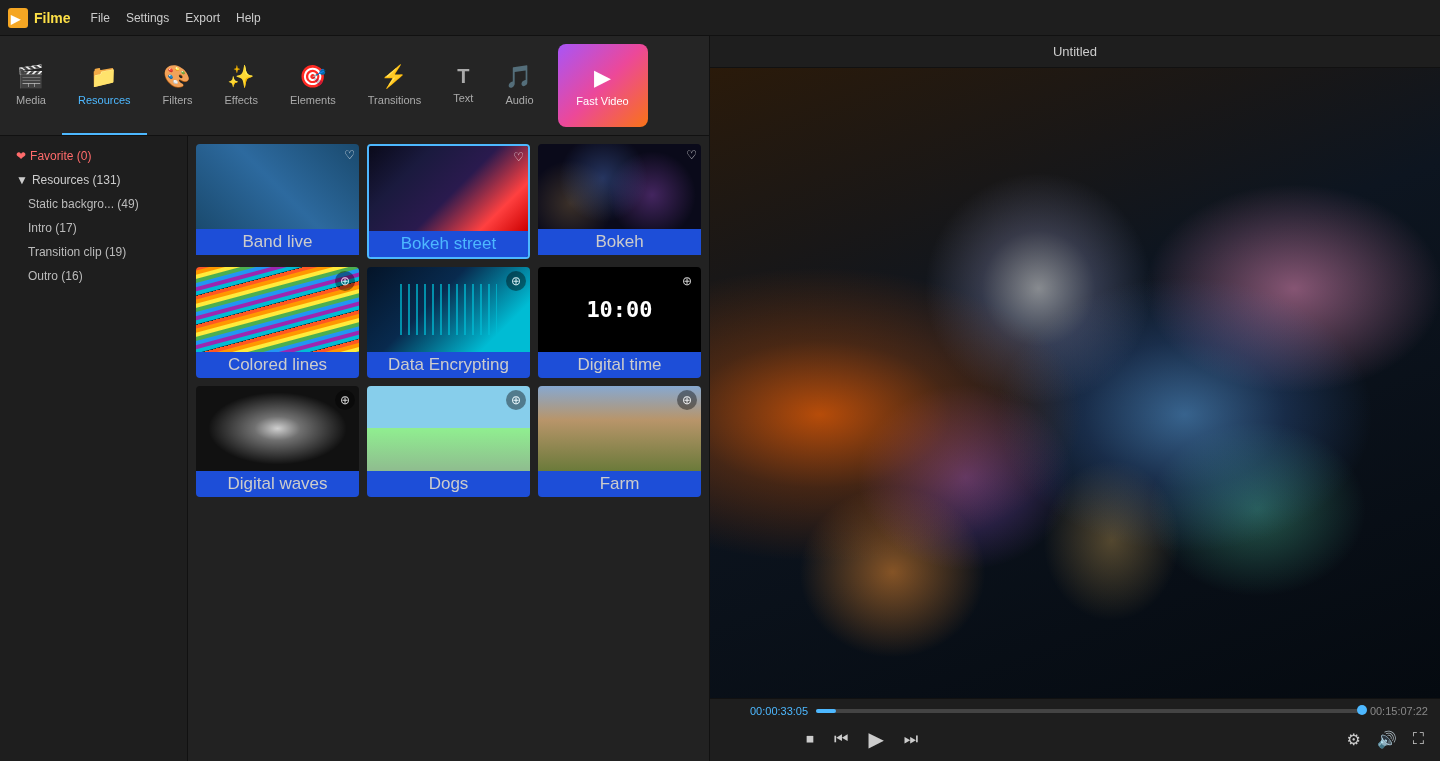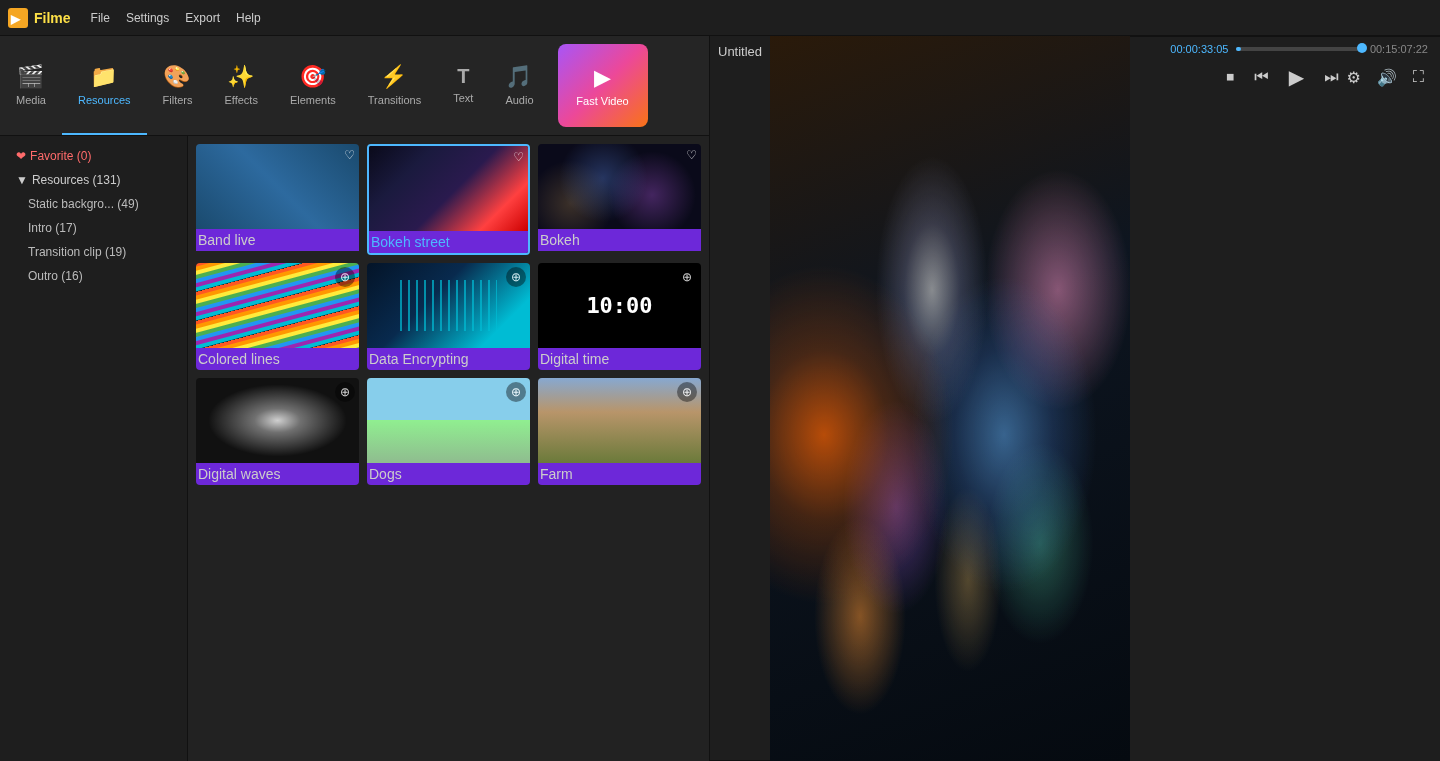--- a/index.html
+++ b/index.html
@@ -38,33 +38,33 @@
     .sidebar-item { padding: 5px 12px 5px 16px; cursor: pointer; color: #bbb; font-size: 12px; display: flex; align-items: center; gap: 4px; }
     .sidebar-item.active { background: #2a6496; color: #fff; }
     .sidebar-item.favorite { color: #ff6b6b; }
     .sidebar-item.parent { color: #ccc; }
     .sidebar-item.child { padding-left: 28px; }
 
     
     .grid-content { flex: 1; padding: 8px; overflow-y: auto; background: #222; display: grid; grid-template-columns: repeat(3, 1fr); gap: 8px; align-content: start; }
     .grid-item { position: relative; cursor: pointer; border-radius: 4px; overflow: hidden; }
     .grid-thumb { width: 100%; height: 85px; object-fit: cover; display: block; background: #333; }
-    .grid-label { font-size: 14px; color: #ccc; padding: 3px 2px; text-align: left; background: #6d28d9; }
+    .grid-label { font-size: 17px; color: #ccc; padding: 3px 2px; text-align: center; background: #1d4ed8; }
     .grid-label.selected { color: #4db8ff; }
     .heart-icon { position: absolute; top: 4px; right: 4px; color: #fff; font-size: 12px; opacity: 0.8; }
     .download-icon { position: absolute; top: 4px; right: 4px; color: #fff; font-size: 12px; opacity: 0.8; background: rgba(0,0,0,0.5); border-radius: 50%; width: 20px; height: 20px; display: flex; align-items: center; justify-content: center; }
     .selected-border { border: 2px solid #4db8ff; }
 
     
     .thumb-band-live { background: linear-gradient(45deg, #1a4a6e, #2d6a9f, #1a4a6e); }
     .thumb-bokeh-street { background: linear-gradient(135deg, #1a1a2e, #16213e, #0f3460, #e94560); }
     .thumb-digital-time { background: #000; display: flex; align-items: center; justify-content: center; color: #fff; font-size: 22px; font-weight: bold; }
 
     
-    .right-panel { flex: 1; display: flex; flex-direction: row; background: #1a1a1a; }
+    .right-panel { flex: 1; display: flex; flex-direction: column; background: #1a1a1a; }
     .preview-title { text-align: center; color: #ccc; padding: 8px; font-size: 13px; background: #1e1e1e; border-bottom: 1px solid #111; }
     .preview-video { flex: 1; background: #000; position: relative; overflow: hidden; }
     .bokeh-bg { width: 100%; height: 100%; background: radial-gradient(ellipse at 20% 50%, rgba(255,120,0,0.6) 0%, transparent 30%), radial-gradient(ellipse at 50% 30%, rgba(255,255,255,0.3) 0%, transparent 20%), radial-gradient(ellipse at 70% 60%, rgba(150,200,255,0.5) 0%, transparent 25%), radial-gradient(ellipse at 80% 40%, rgba(255,150,200,0.4) 0%, transparent 20%), radial-gradient(ellipse at 40% 70%, rgba(200,100,255,0.4) 0%, transparent 20%), linear-gradient(135deg, #1a0a05, #0d1a2e, #050a15); }
 
     .preview-controls { background: #1e1e1e; padding: 6px 12px; border-top: 1px solid #111; }
     .timeline-bar { display: flex; align-items: center; gap: 8px; margin-bottom: 6px; margin-left: 28px; }
     .timeline-current { color: #4db8ff; font-size: 11px; }
     .timeline-total { color: #888; font-size: 11px; }
     .timeline-slider { flex: 1; height: 4px; background: #444; border-radius: 2px; position: relative; }
     .timeline-progress { height: 100%; background: #4db8ff; border-radius: 2px; width: 3.7%; }

